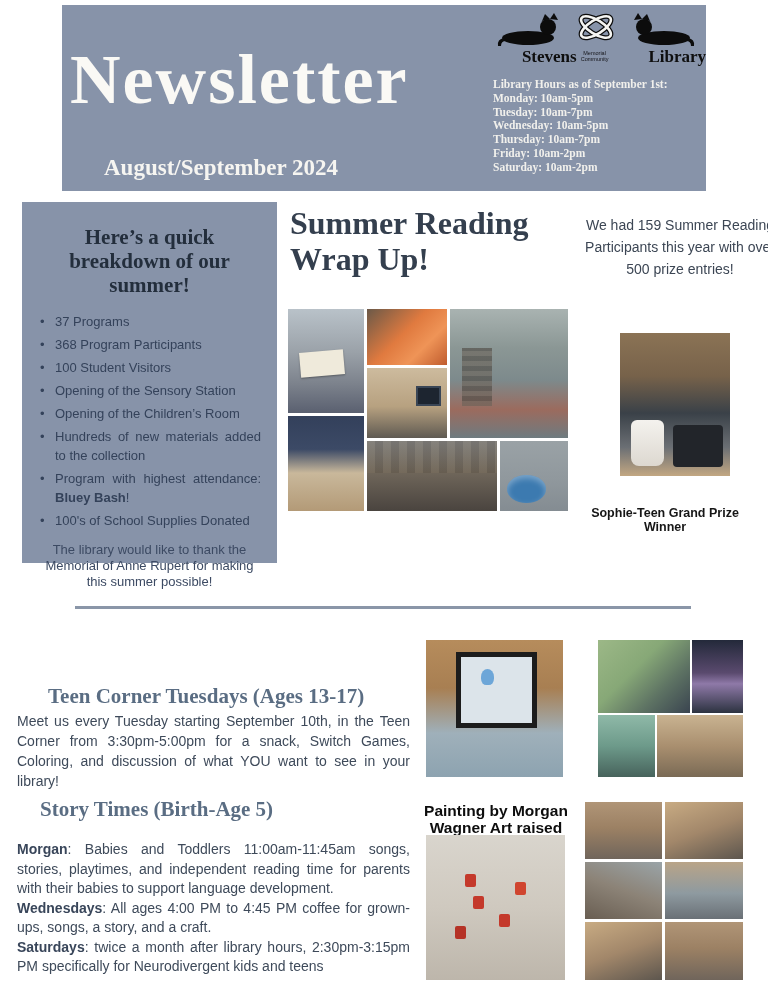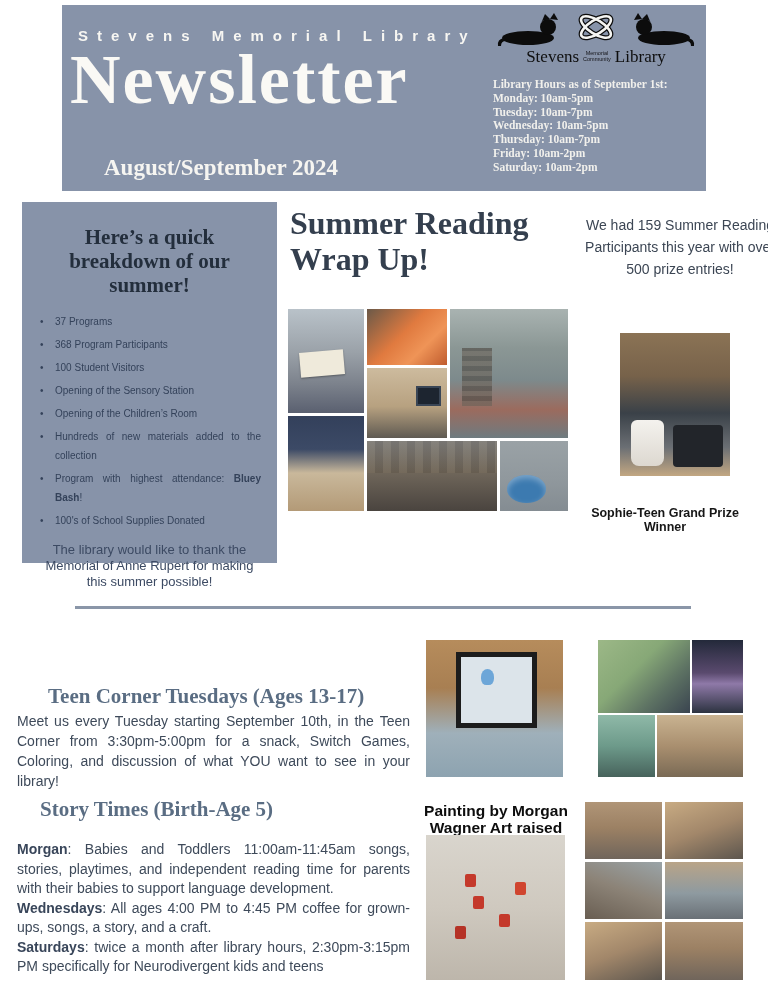--- a/index.html
+++ b/index.html
@@ -21,33 +21,33 @@
   .brand-line{position:absolute;left:16px;top:22px;font-size:15px;font-weight:700;color:#f7f6f2;
               letter-spacing:9px;white-space:nowrap;}
   .nl-title{position:absolute;left:8px;top:40px;font-family:"Liberation Serif","DejaVu Serif",serif;
             font-size:70px;font-weight:700;color:#faf9f5;letter-spacing:2px;line-height:1;}
   .issue-date{position:absolute;left:42px;top:150px;font-family:"Liberation Serif","DejaVu Serif",serif;
               font-size:23px;font-weight:700;color:#f6f5f1;}
   
   .logo{position:absolute;left:434px;top:6px;width:200px;height:58px;}
   .logo svg{position:absolute;left:0;top:0;}
   .logo-text-row{position:absolute;left:0;top:36px;width:200px;display:flex;align-items:center;justify-content:center;gap:4px;}
-  .logo-word{font-family:"Liberation Serif","DejaVu Serif",serif;font-weight:400;font-size:17px;color:#0e0e0e;}
+  .logo-word{font-family:"Liberation Serif","DejaVu Serif",serif;font-weight:700;font-size:17px;color:#0e0e0e;margin-left:36px;}
   .logo-mid{display:flex;flex-direction:column;line-height:1.05;font-size:5.5px;color:#15151a;text-align:center;}
   
   .hours{position:absolute;left:431px;top:73px;width:205px;font-family:"Liberation Serif","DejaVu Serif",serif;
          font-weight:700;color:#f1f0ec;font-size:11.5px;line-height:13.8px;}
   .hours div{white-space:nowrap;}
 
   
   .breakdown{position:absolute;left:22px;top:202px;width:255px;height:361px;background:var(--c-header);
              padding:24px 16px 0 16px;}
   .breakdown h2{font-family:"Liberation Serif","DejaVu Serif",serif;font-weight:700;font-size:21px;
                 line-height:1.14;color:#232e3c;text-align:center;margin-bottom:14px;}
-  .breakdown ul{list-style:none;color:var(--c-box-text);font-size:10px;line-height:19px;}
+  .breakdown ul{list-style:none;color:var(--c-box-text);font-size:13px;line-height:19px;}
   .breakdown li{position:relative;padding-left:17px;margin-bottom:4px;text-align:justify;}
   .breakdown li::before{content:"•";position:absolute;left:2px;top:0;}
   .thanks{margin-top:12px;text-align:center;font-size:13px;line-height:16px;color:#3c4a63;padding:0 6px;}
 
   
   .sr-title{position:absolute;left:290px;top:205px;width:278px;font-family:"Liberation Serif","DejaVu Serif",serif;
             font-weight:700;font-size:32px;line-height:36px;color:#343f4e;}
   .sr-stats{position:absolute;left:581px;top:214px;width:198px;font-size:14px;line-height:22px;
             color:#3c4654;text-align:center;}
   .caption{font-weight:700;color:#161616;text-align:center;margin-top:24px;}
@@ -105,21 +105,20 @@
   .teen-body{top:711px;line-height:20px;}
   .story-body{top:840px;line-height:19.5px;}
   .body-copy strong{font-weight:700;color:#39465a;}
 </style>
 </head>
 <body>
 
 <div id="page">
 
   <header class="masthead">
-    <div class="brand-line">Stevens Memorial Library</div>
     <h1 class="nl-title">Newsletter</h1>
     <div class="issue-date">August/September 2024</div>
 
     <div class="logo">
       <svg width="200" height="36" viewBox="0 0 200 36">
 
         <g fill="#0c0c0c">
           <ellipse cx="32" cy="27" rx="26" ry="7"></ellipse>
           <circle cx="52" cy="16" r="8"></circle>
           <path d="M46,10 l3,-7 l5,5 z"></path>

